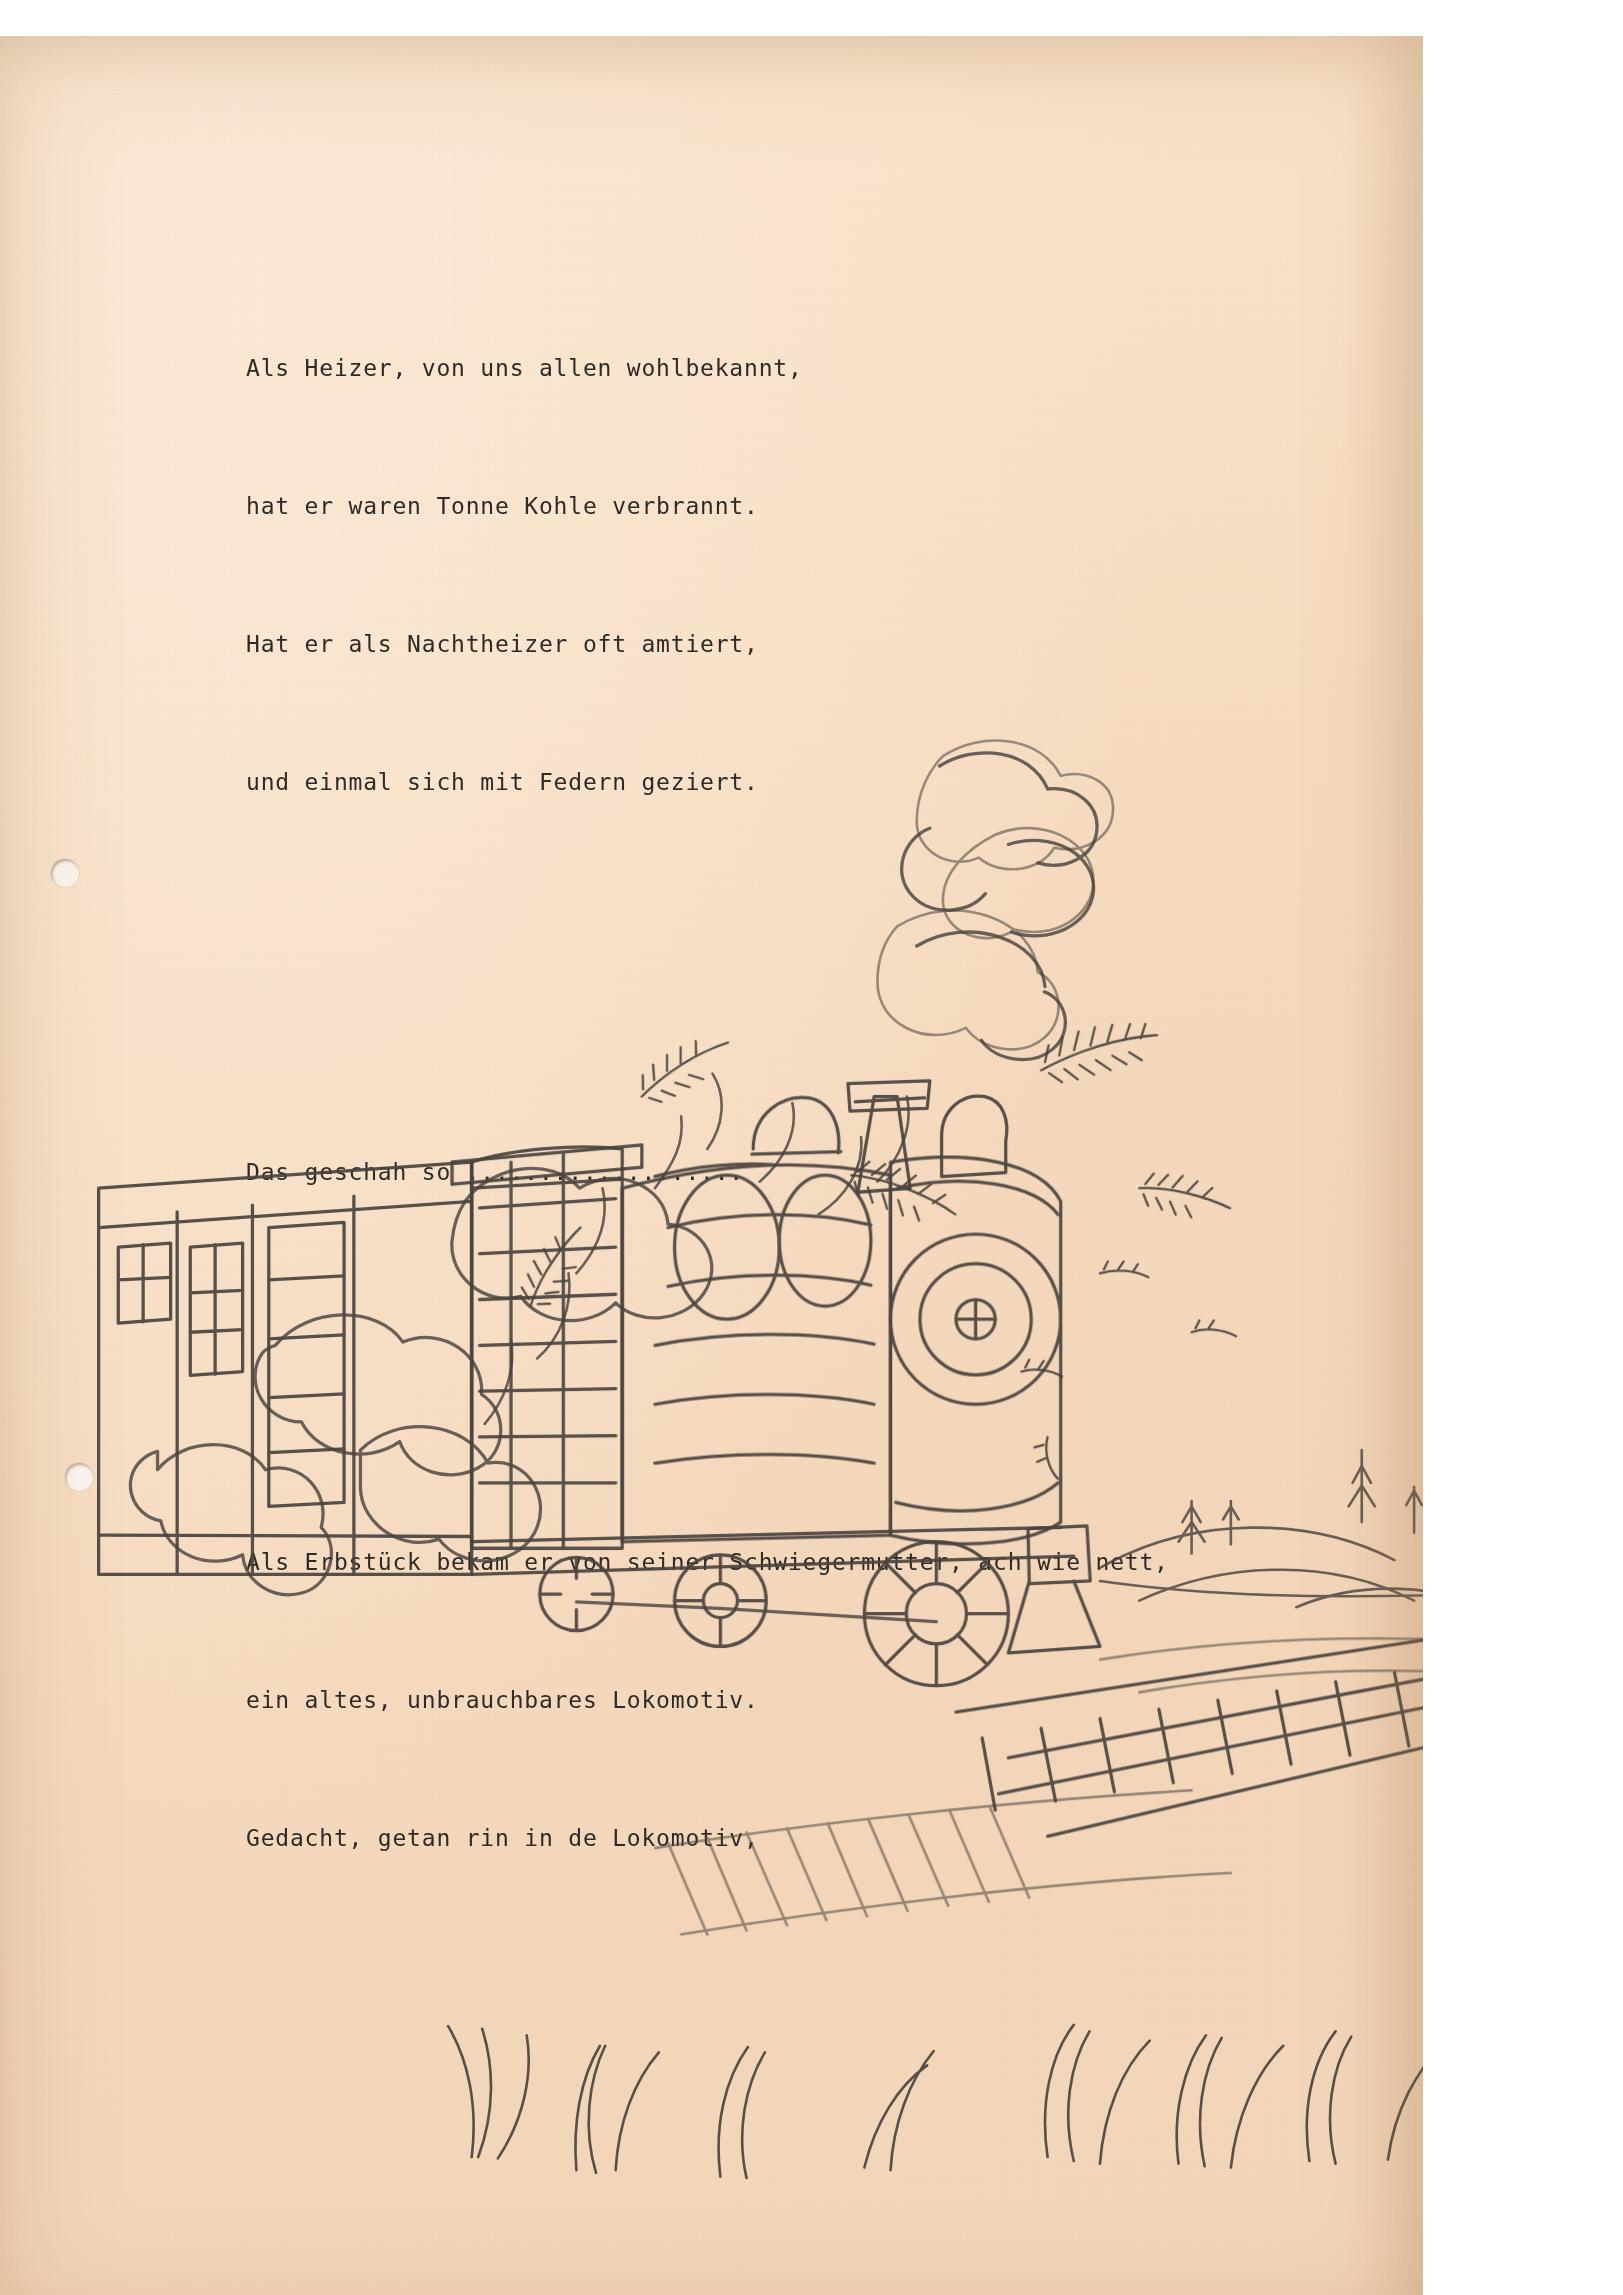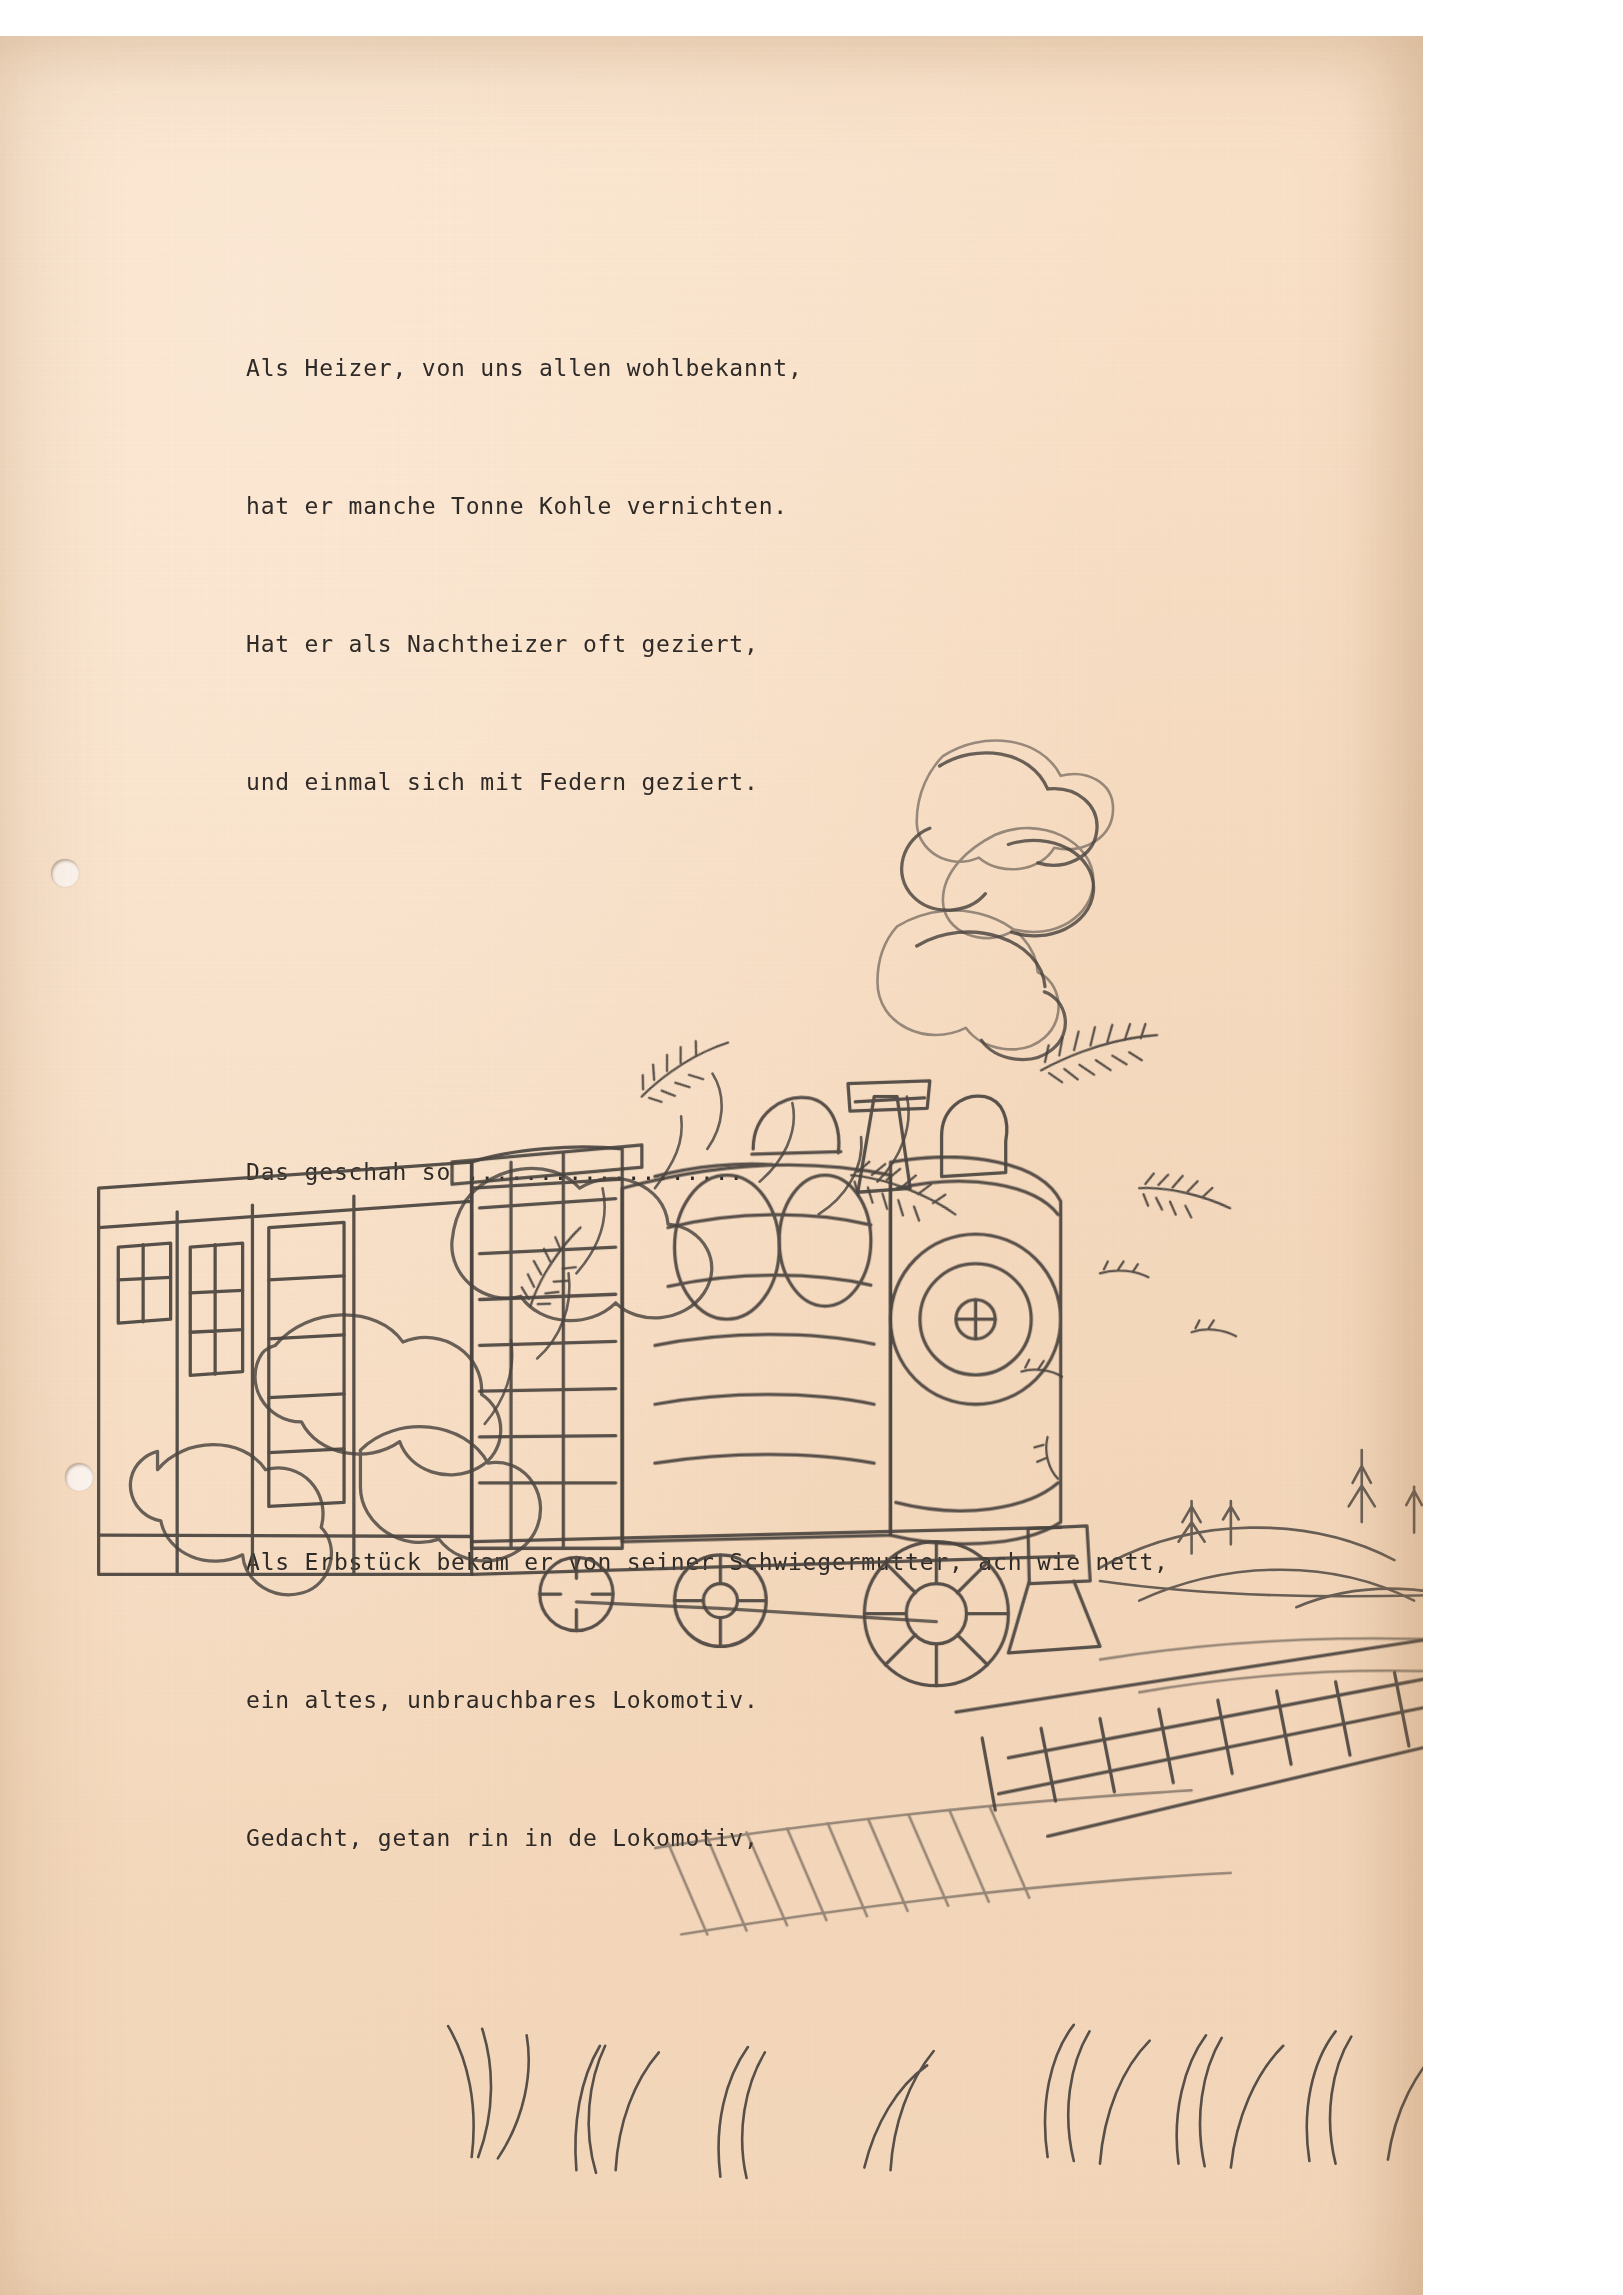--- a/index.html
+++ b/index.html
@@ -92,22 +92,22 @@
 
   <div class="grain"></div>
 
   <div class="hole h1"></div>
   <div class="hole h2"></div>
 
   <div class="text-block">
 
     <div class="stanza">
       <span class="line">Als Heizer, von uns allen wohlbekannt,</span>
-      <span class="line">hat er manche Tonne Kohle vernichten.</span>
-      <span class="line">Hat er als Nachtheizer oft geziert,</span>
+      <span class="line">hat er waren Tonne Kohle verbrannt.</span>
+      <span class="line">Hat er als Nachtheizer oft amtiert,</span>
       <span class="line">und einmal sich mit Federn geziert.</span>
     </div>
 
     <div class="stanza">
       <span class="line">Das geschah so ...................</span>
     </div>
 
     <div class="stanza">
       <span class="line">Als Erbstück bekam er von seiner Schwiegermutter, ach wie nett,</span>
       <span class="line">ein altes, unbrauchbares Lokomotiv.</span>

